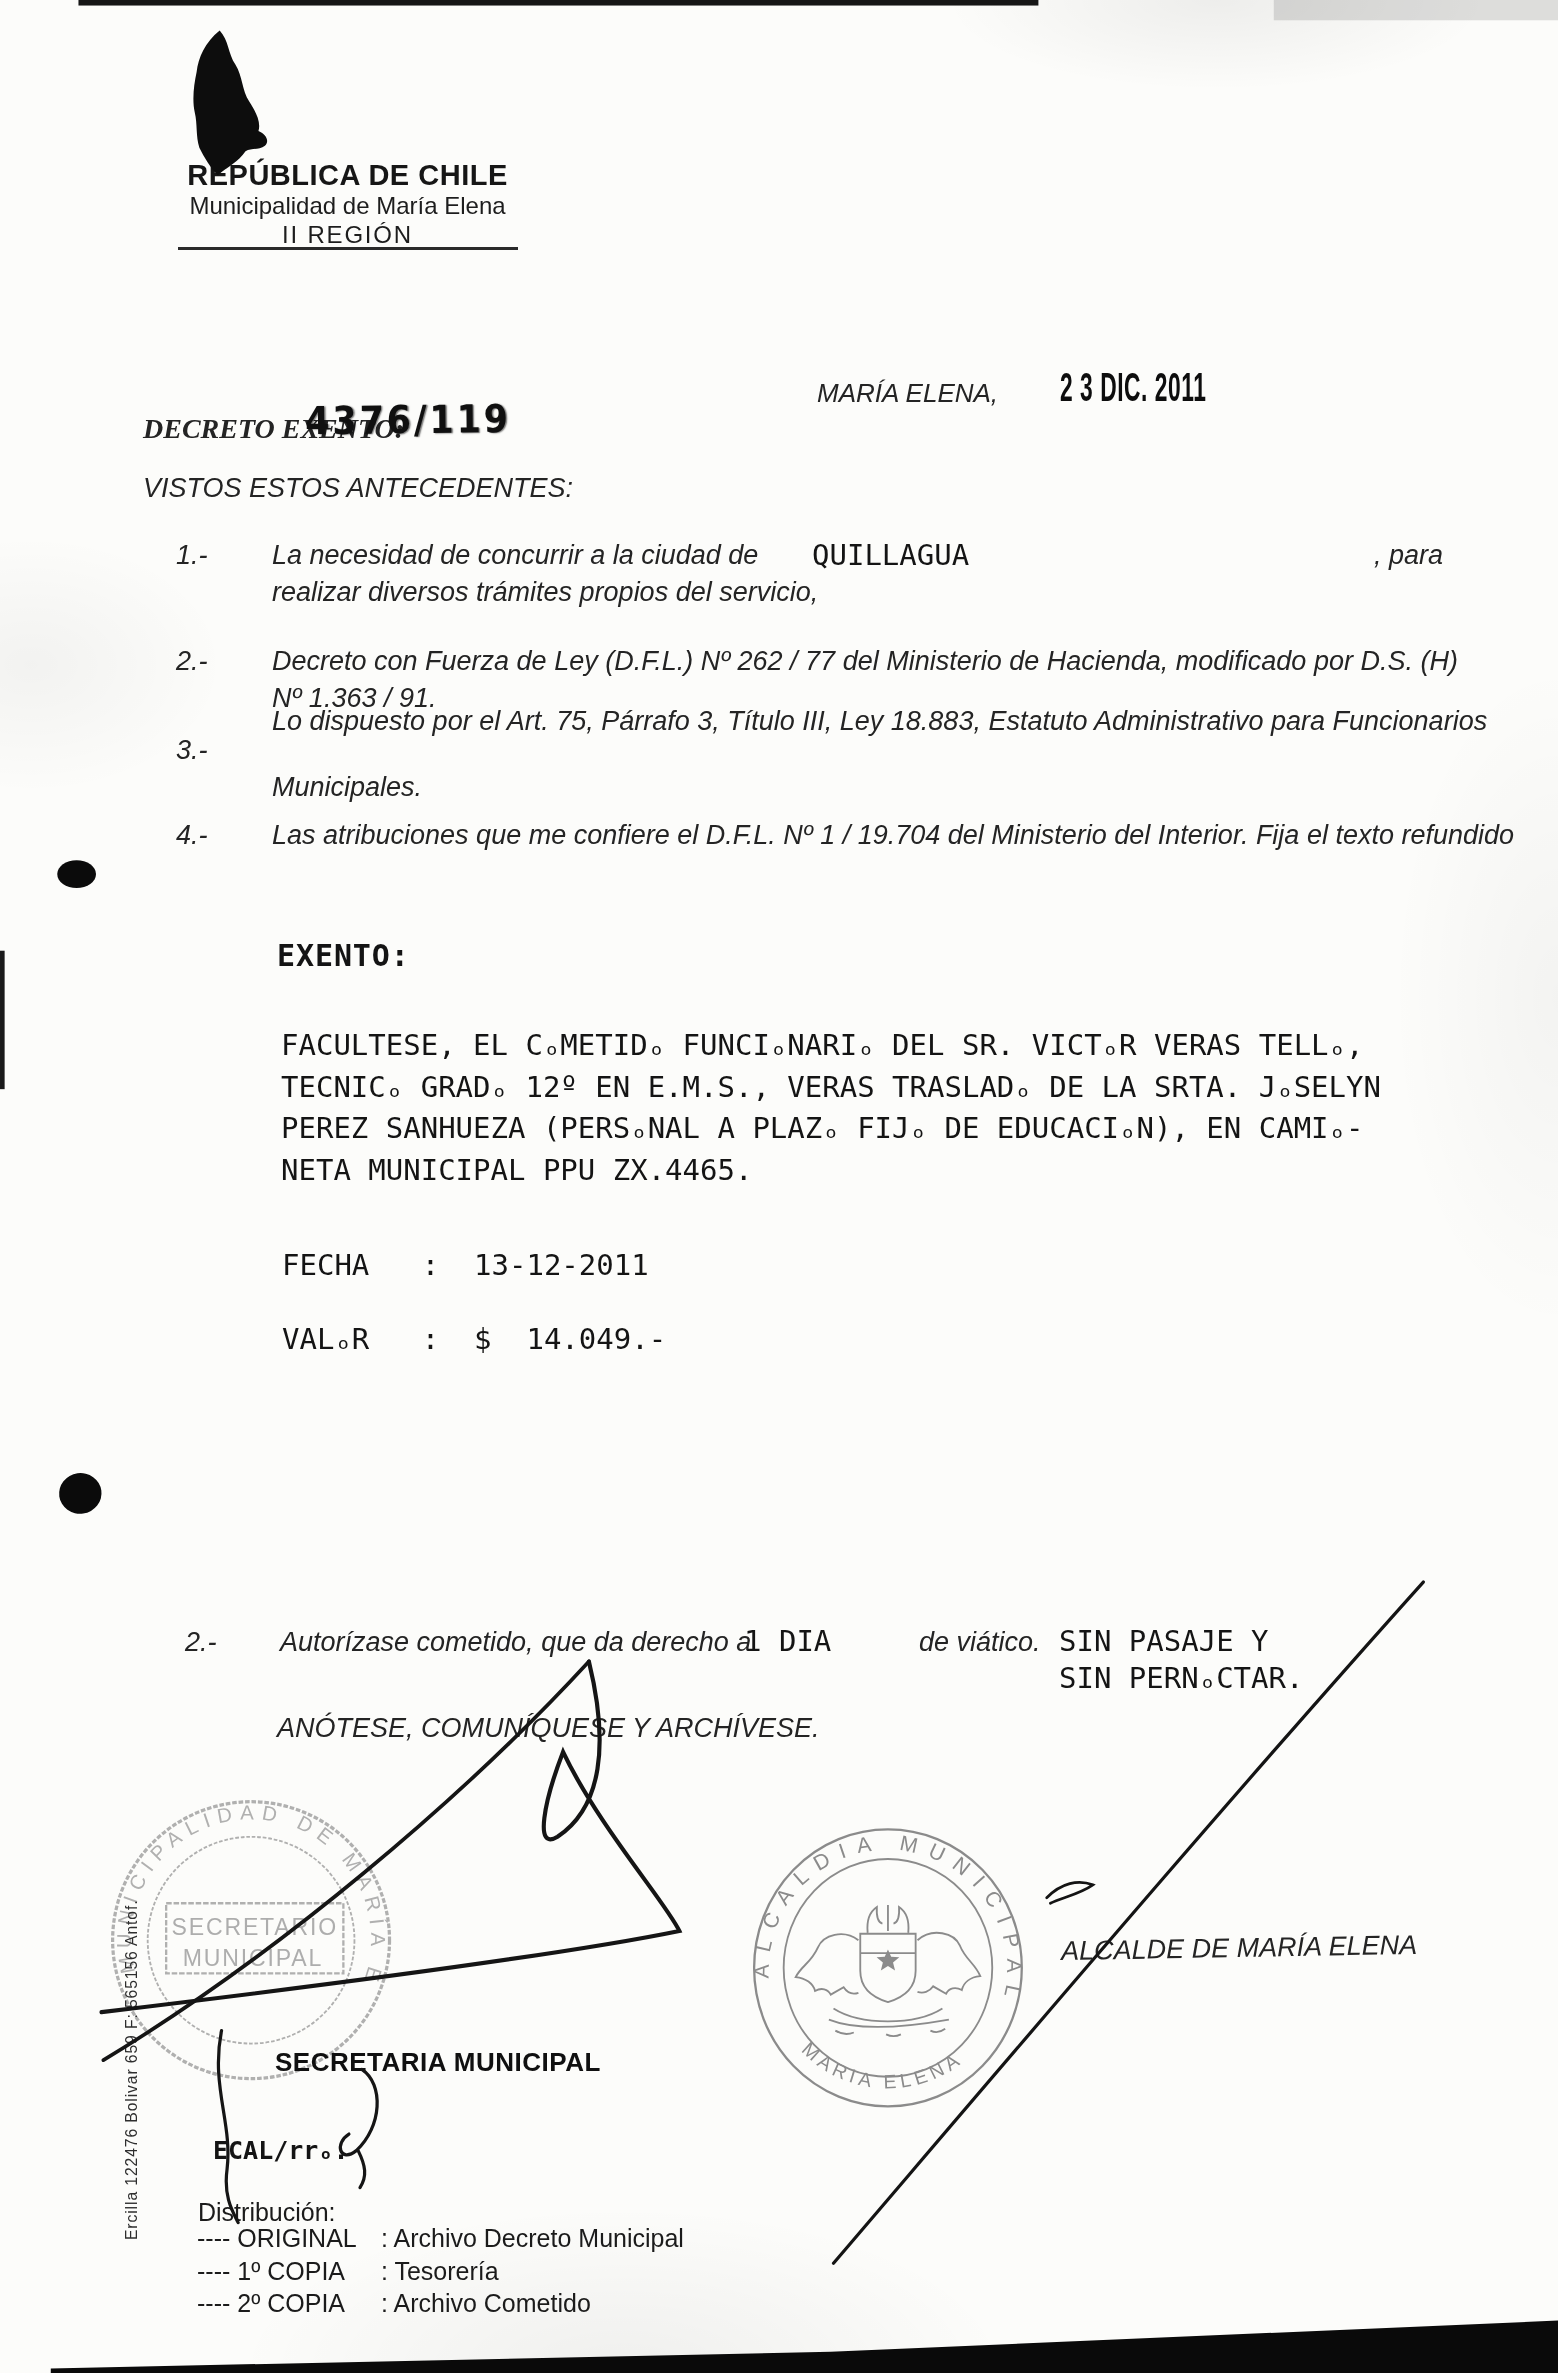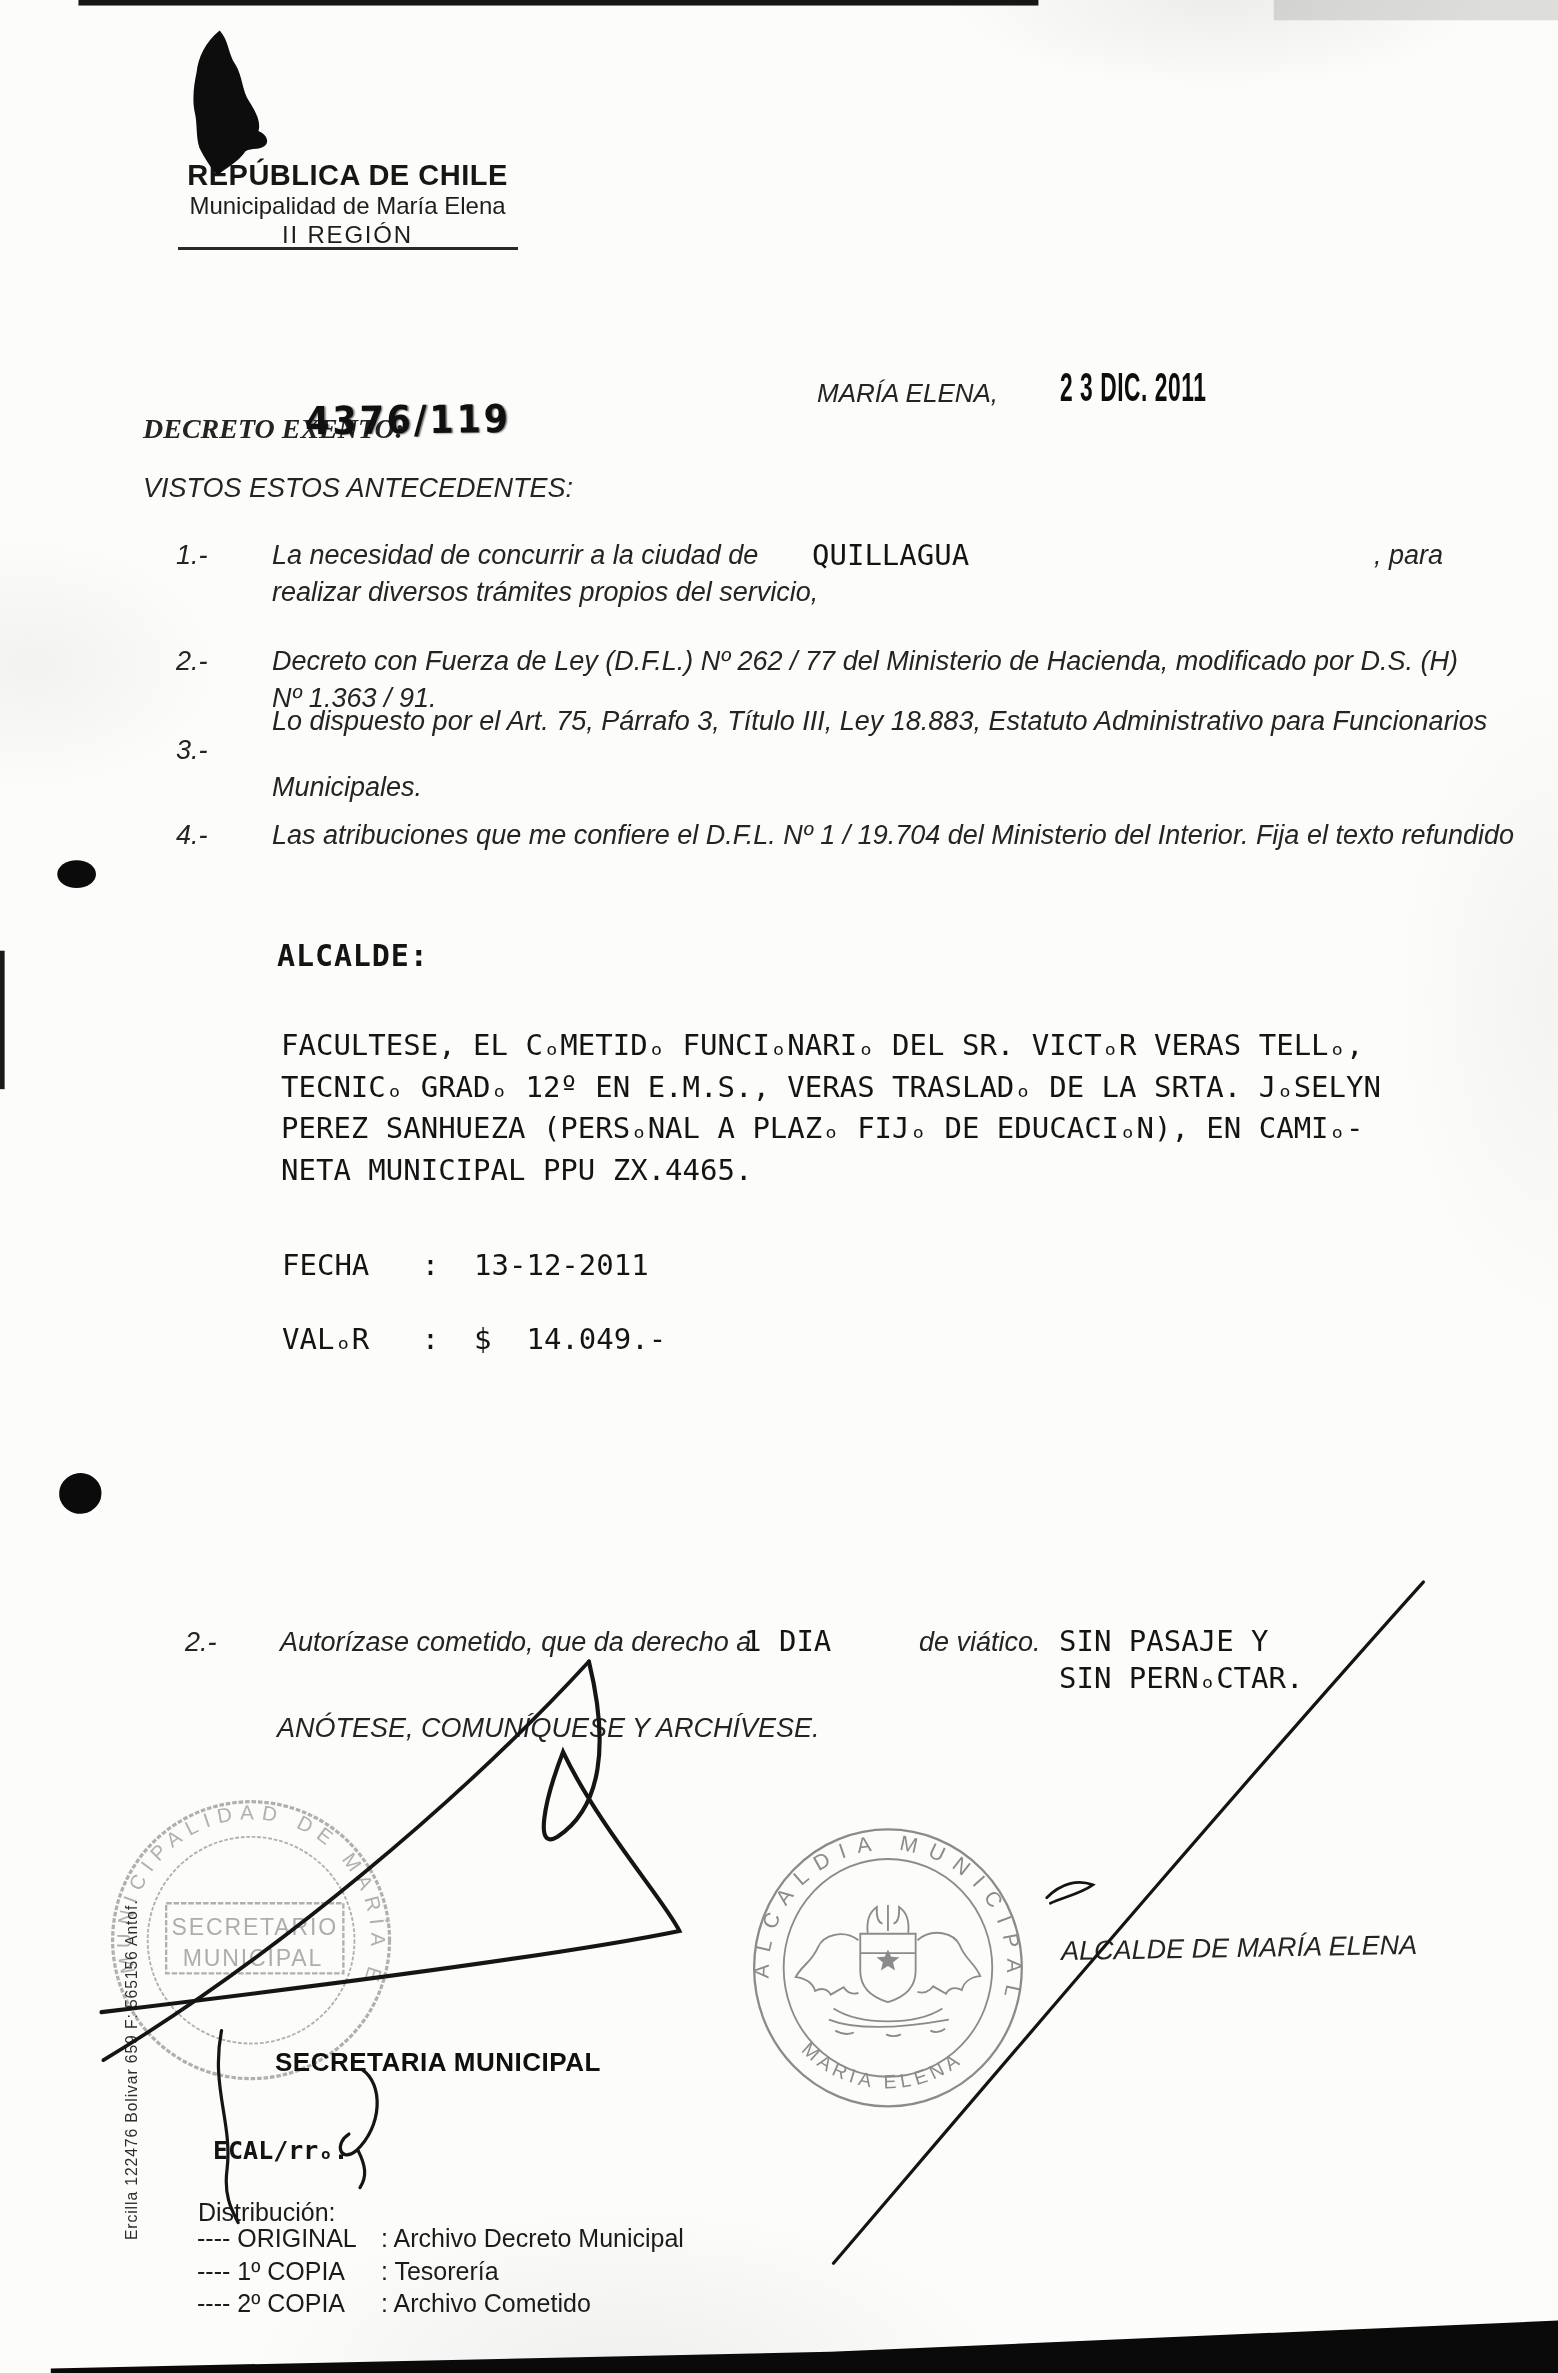--- a/index.html
+++ b/index.html
@@ -111,21 +111,21 @@
   <div class="abs z2 it" style="left:272px;top:646px;">Decreto con Fuerza de Ley (D.F.L.) Nº 262 / 77 del Ministerio de Hacienda, modificado por D.S. (H)</div>
   <div class="abs z2 it" style="left:272px;top:683px;">Nº 1.363 / 91.</div>
 
   <div class="abs z2 it" style="left:176px;top:735px;">3.-</div>
   <div class="abs z2 it" style="left:272px;top:706px;">Lo dispuesto por el Art. 75, Párrafo 3, Título III, Ley 18.883, Estatuto Administrativo para Funcionarios</div>
   <div class="abs z2 it" style="left:272px;top:772px;">Municipales.</div>
 
   <div class="abs z2 it" style="left:176px;top:820px;">4.-</div>
   <div class="abs z2 it" style="left:272px;top:820px;">Las atribuciones que me confiere el D.F.L. Nº 1 / 19.704 del Ministerio del Interior. Fija el texto refundido</div>
 
-  <div class="abs z2 mono big" style="left:277px;top:938px;">ALCALDE:</div>
+  <div class="abs z2 mono big" style="left:277px;top:938px;">EXENTO:</div>
   <div class="abs z2 mono" style="left:281px;top:1028px;">FACULTESE, EL CₒMETIDₒ FUNCIₒNARIₒ DEL SR. VICTₒR VERAS TELLₒ,</div>
   <div class="abs z2 mono" style="left:281px;top:1070px;">TECNICₒ GRADₒ 12º EN E.M.S., VERAS TRASLADₒ DE LA SRTA. JₒSELYN</div>
   <div class="abs z2 mono" style="left:281px;top:1111px;">PEREZ SANHUEZA (PERSₒNAL A PLAZₒ FIJₒ DE EDUCACIₒN), EN CAMIₒ-</div>
   <div class="abs z2 mono" style="left:281px;top:1153px;">NETA MUNICIPAL PPU ZX.4465.</div>
 
   <div class="abs z2 mono" style="left:282px;top:1248px;">FECHA   :  13-12-2011</div>
   <div class="abs z2 mono" style="left:282px;top:1322px;">VALₒR   :  $  14.049.-</div>
 
   <div class="abs z2 it" style="left:185px;top:1627px;">2.-</div>
   <div class="abs z2 it" style="left:280px;top:1627px;">Autorízase cometido, que da derecho a</div>

